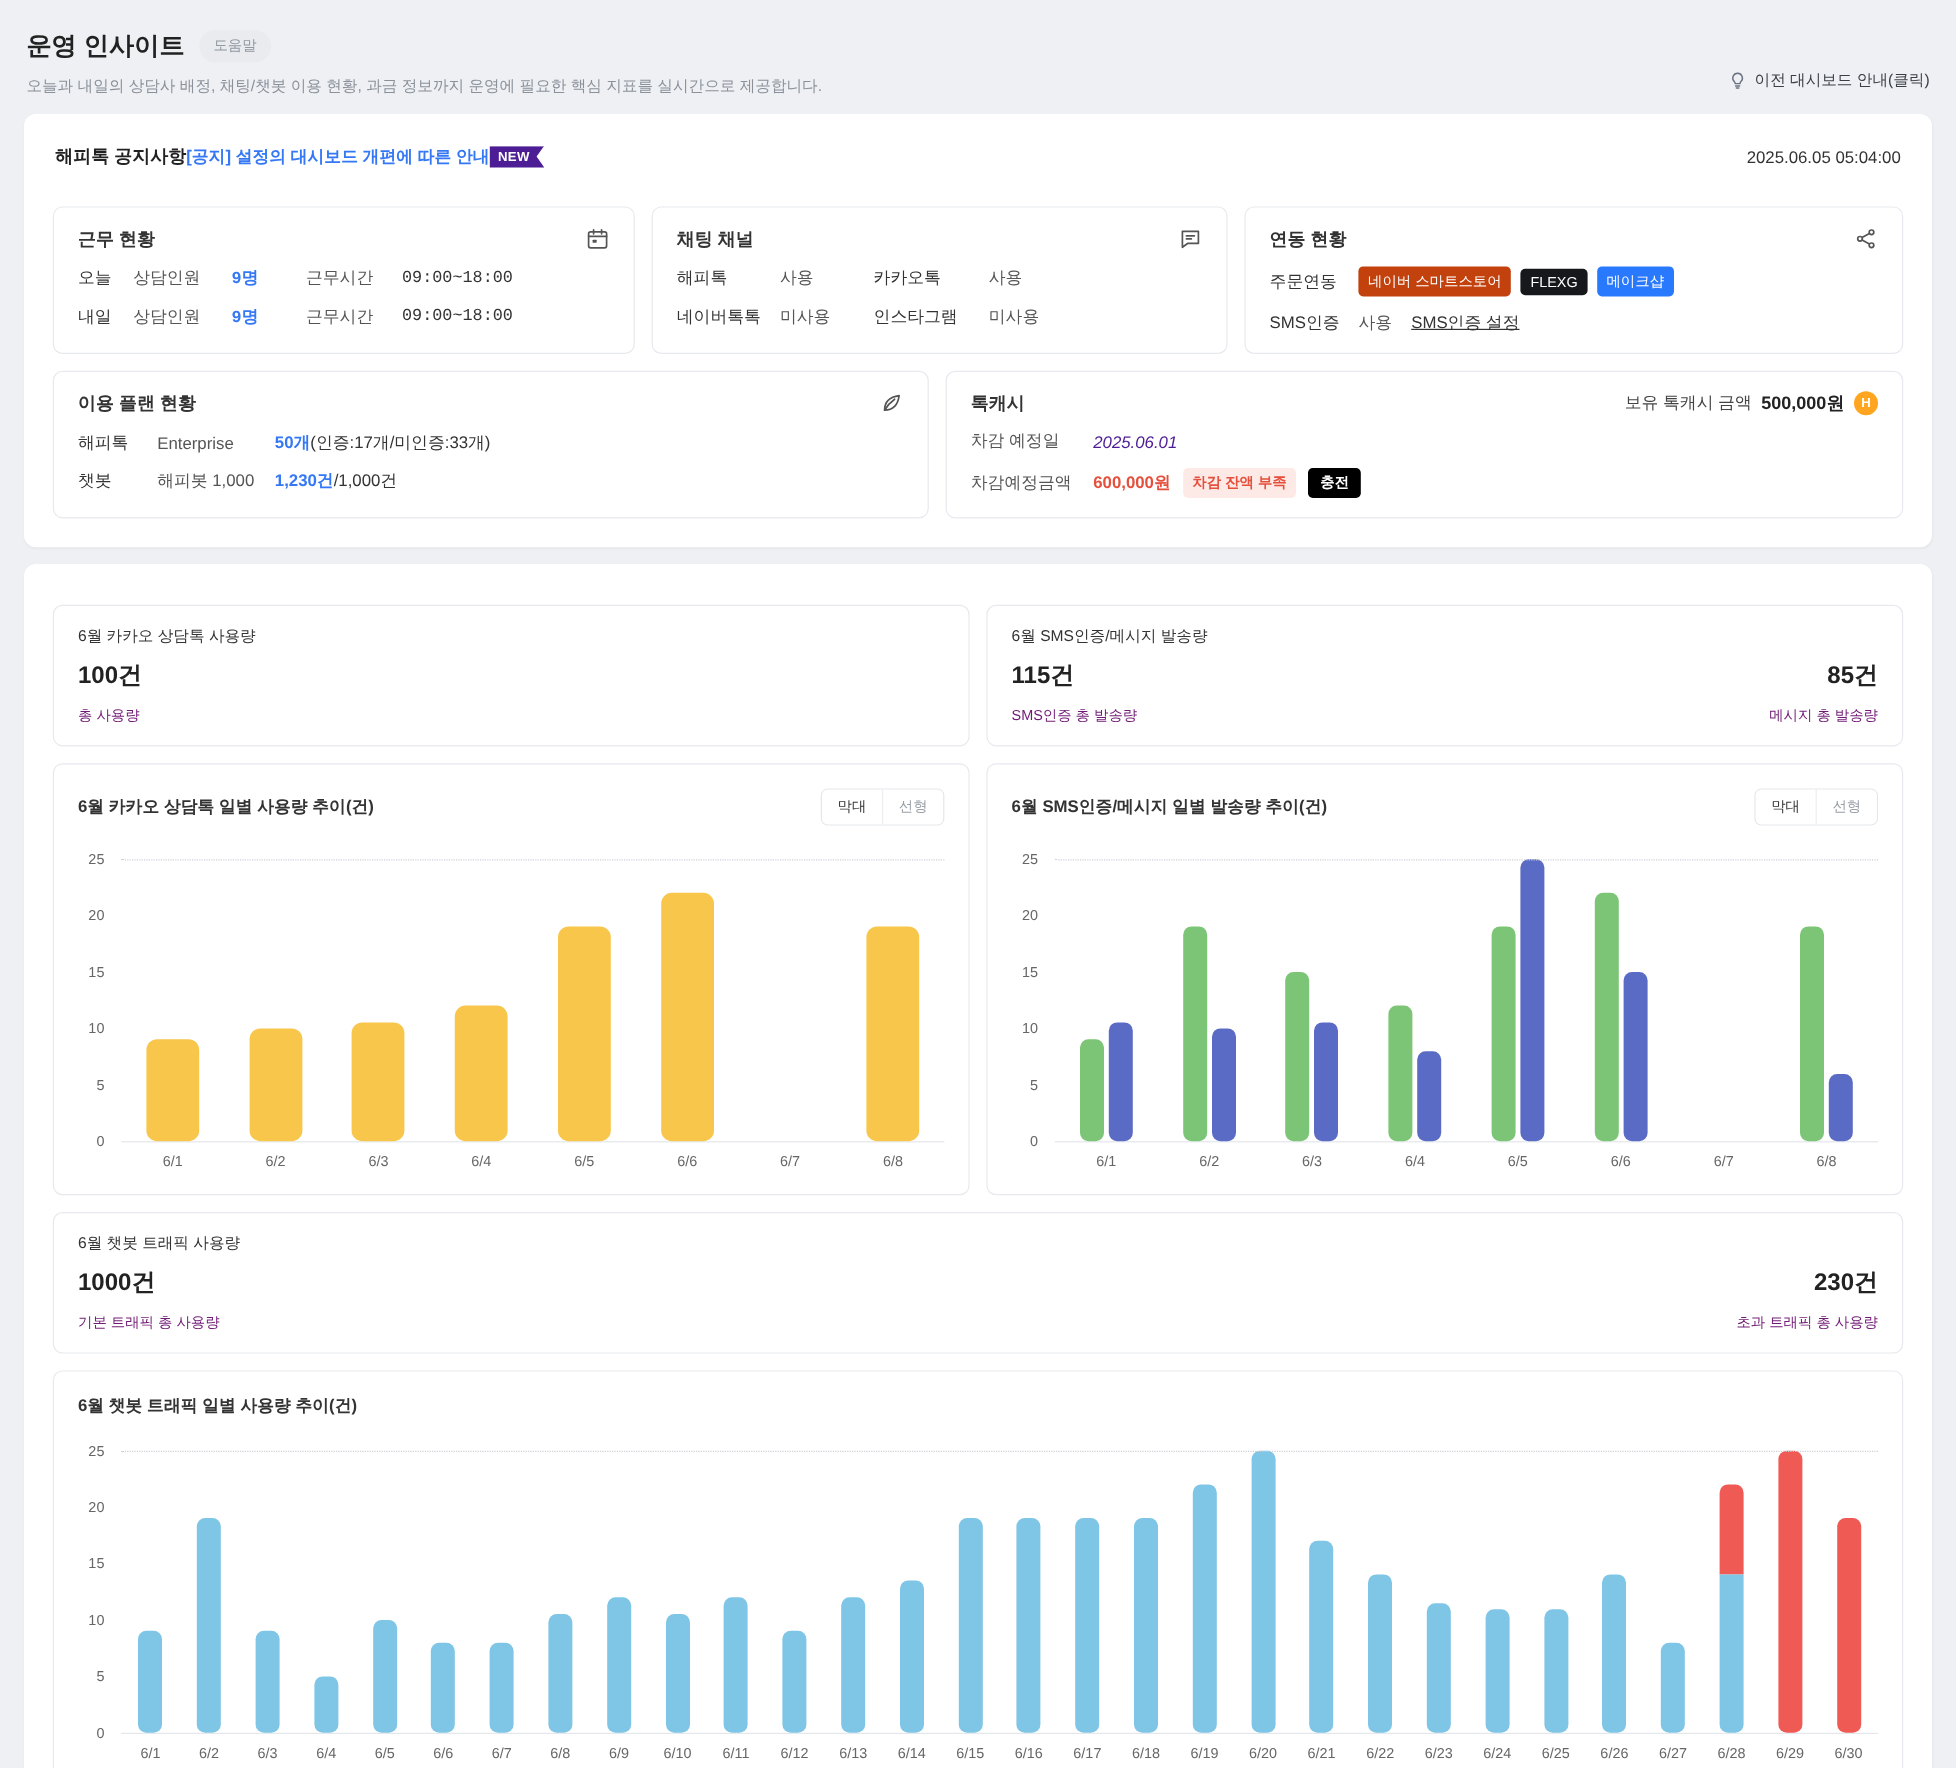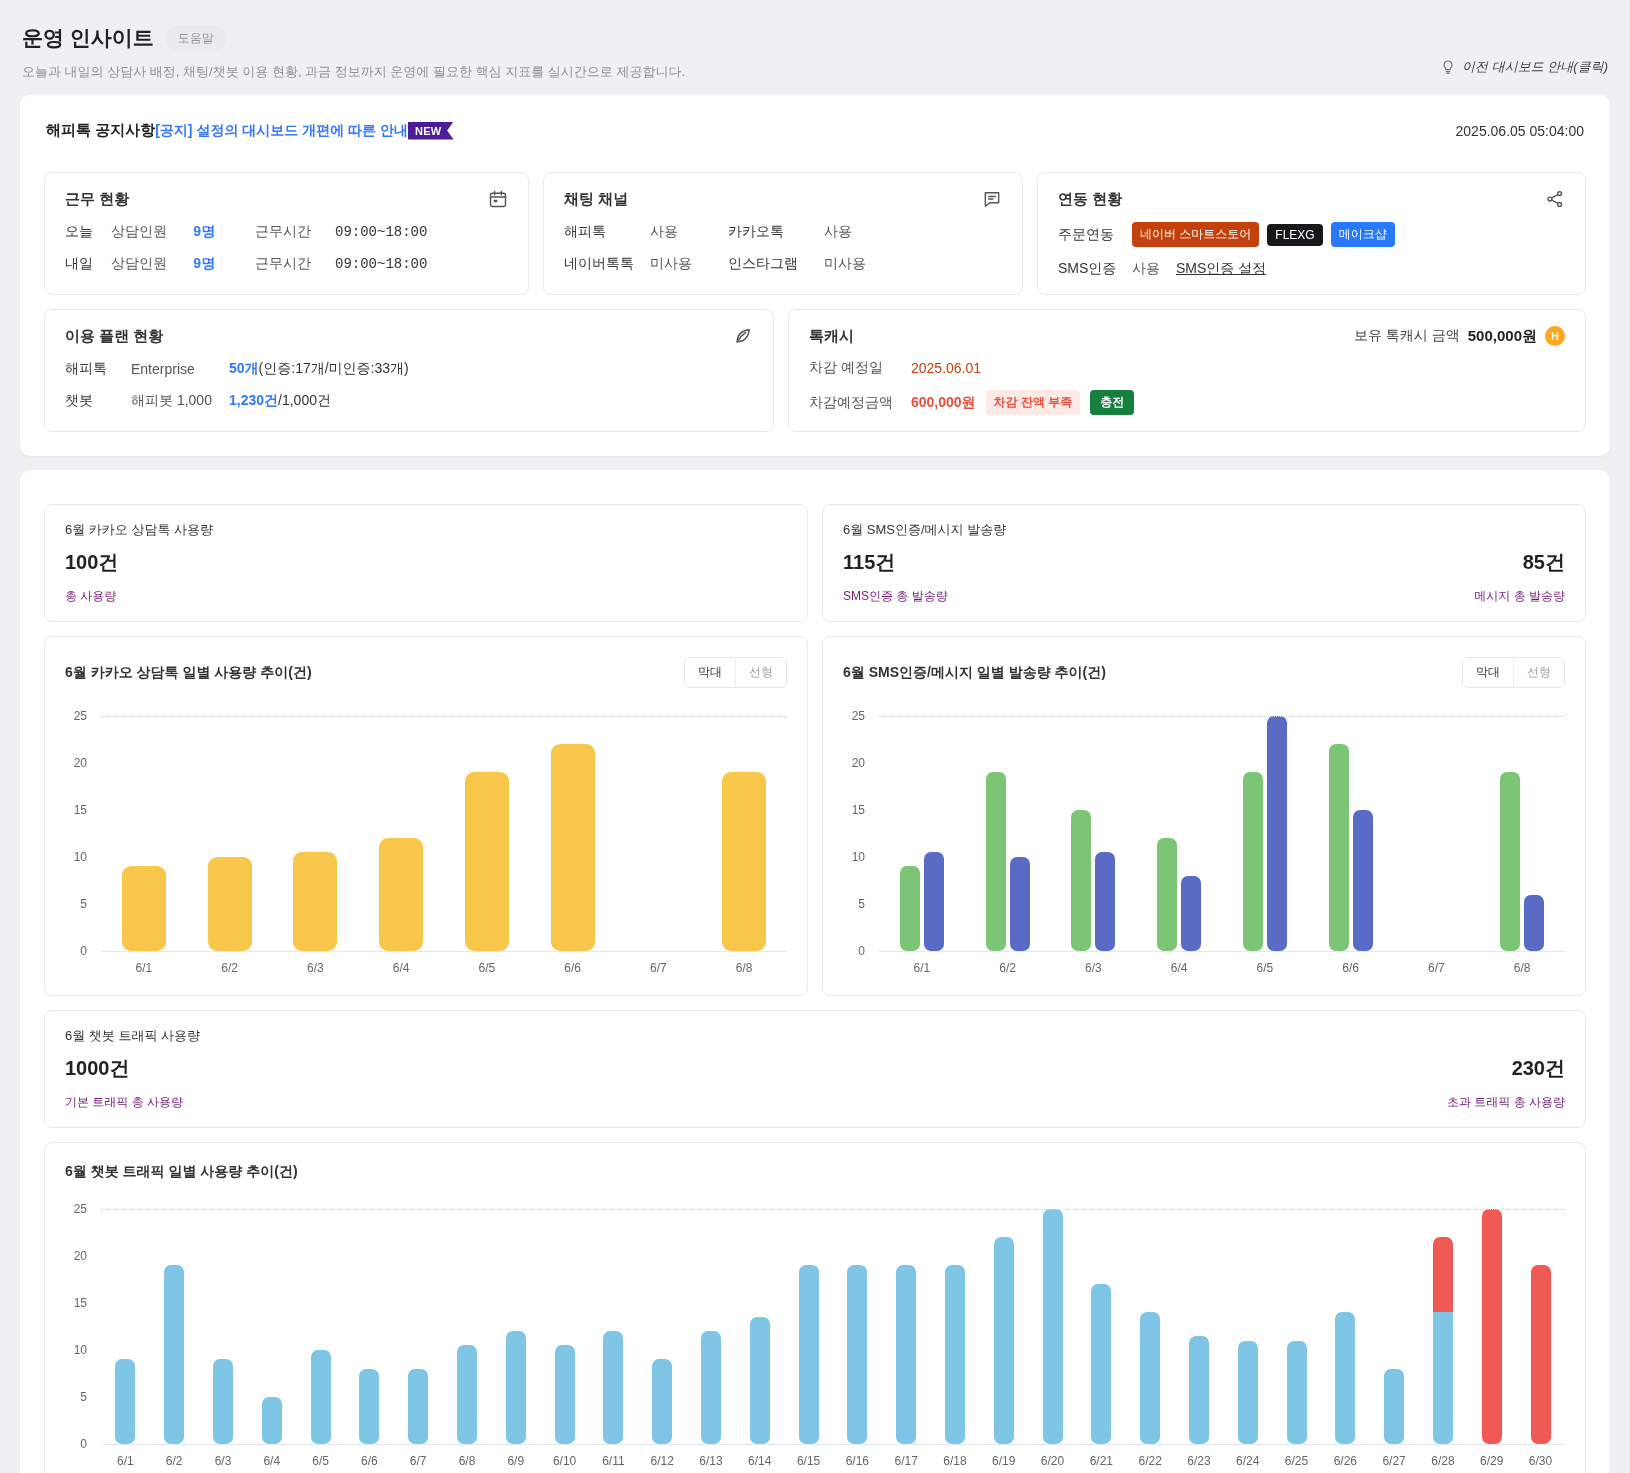--- a/index.html
+++ b/index.html
@@ -4,21 +4,21 @@
 <style>
   html,body{margin:0;padding:0;background:#eef0f3;font-family:"Liberation Sans","DejaVu Sans",sans-serif;color:#333;}
   .page{width:1590px;margin:0 auto;padding:20px 20px 30px;}
 
   
   .header-row{display:flex;justify-content:space-between;align-items:flex-start;padding:4px 2px 0;}
   .title-wrap{display:flex;align-items:center;gap:12px;}
   .page-title{font-size:21px;font-weight:700;color:#222;margin:0;}
   .help-badge{background:#e9ebef;color:#9298a2;font-size:12px;padding:5px 12px;border-radius:14px;cursor:pointer;}
   .subtitle{margin-top:11px;font-size:13px;color:#8b919b;}
-  .prev-link{display:flex;align-items:center;gap:6px;font-size:13px;color:#3a3f46;cursor:pointer;margin-top:34px;font-style:italic;}
+  .prev-link{display:flex;align-items:center;gap:6px;font-size:13px;color:#3a3f46;cursor:pointer;margin-top:34px;}
 
   
   .panel{background:#fff;border-radius:10px;padding:20px 24px 24px;margin-top:14px;box-shadow:0 1px 2px rgba(20,30,50,.04);}
 
   
   .notice-row{display:flex;align-items:center;padding:6px 2px 18px;}
   .notice-title{font-size:15px;font-weight:700;color:#222;}
   .notice-link{font-size:14px;font-weight:600;color:#3478F6;text-decoration:none;cursor:pointer;}
   .new-badge{background:#4c1d95;color:#fff;font-size:11px;font-weight:700;padding:3px 12px 3px 7px;clip-path:polygon(0 0,100% 0,86% 50%,100% 100%,0 100%);letter-spacing:.3px;}
   .notice-date{margin-left:auto;font-size:14px;color:#333;}
@@ -60,25 +60,25 @@
   .plan-type{color:#555;}
   .plan-highlight{color:#3478F6;font-weight:700;}
   .plan-rest{color:#333;}
 
   .tc-balance{display:flex;align-items:center;gap:8px;font-size:14px;}
   .tc-balance-label{color:#444;}
   .tc-balance-value{font-size:15px;font-weight:700;color:#222;}
   .coin{width:20px;height:20px;border-radius:50%;background:#FFA51F;color:#fff;font-size:11px;font-weight:700;display:flex;align-items:center;justify-content:center;}
   .tc-row{display:grid;grid-template-columns:88px auto;column-gap:14px;margin-top:13px;font-size:14px;align-items:center;}
   .tc-label{color:#555;}
-  .tc-val{color:#c2410c;}
+  .tc-val{color:#4c1d95;font-style:italic;}
   .tc-amount-line{display:flex;align-items:center;gap:10px;}
   .tc-amount{color:#E5503C;font-weight:700;}
   .warn-badge{background:#FDEAE7;color:#E5503C;font-size:12px;font-weight:600;padding:4px 8px;border-radius:4px;}
-  .charge-btn{background:#15803d;color:#fff;font-size:12px;font-weight:600;padding:4px 10px;border-radius:4px;cursor:pointer;}
+  .charge-btn{background:#000000;color:#fff;font-size:12px;font-weight:600;padding:4px 10px;border-radius:4px;cursor:pointer;}
 
   
   .period{font-size:13px;color:#6f7680;margin:2px 0 2px 2px;}
   .stat-card{flex:1;}
   .stat-title{font-size:13px;font-weight:500;color:#333;}
   .stat-main{display:flex;justify-content:space-between;align-items:flex-start;margin-top:10px;}
   .stat-col-right{text-align:right;}
   .stat-value{font-size:20px;font-weight:700;color:#222;}
   .stat-caption{font-size:12px;color:#701a75;margin-top:12px;}
 

